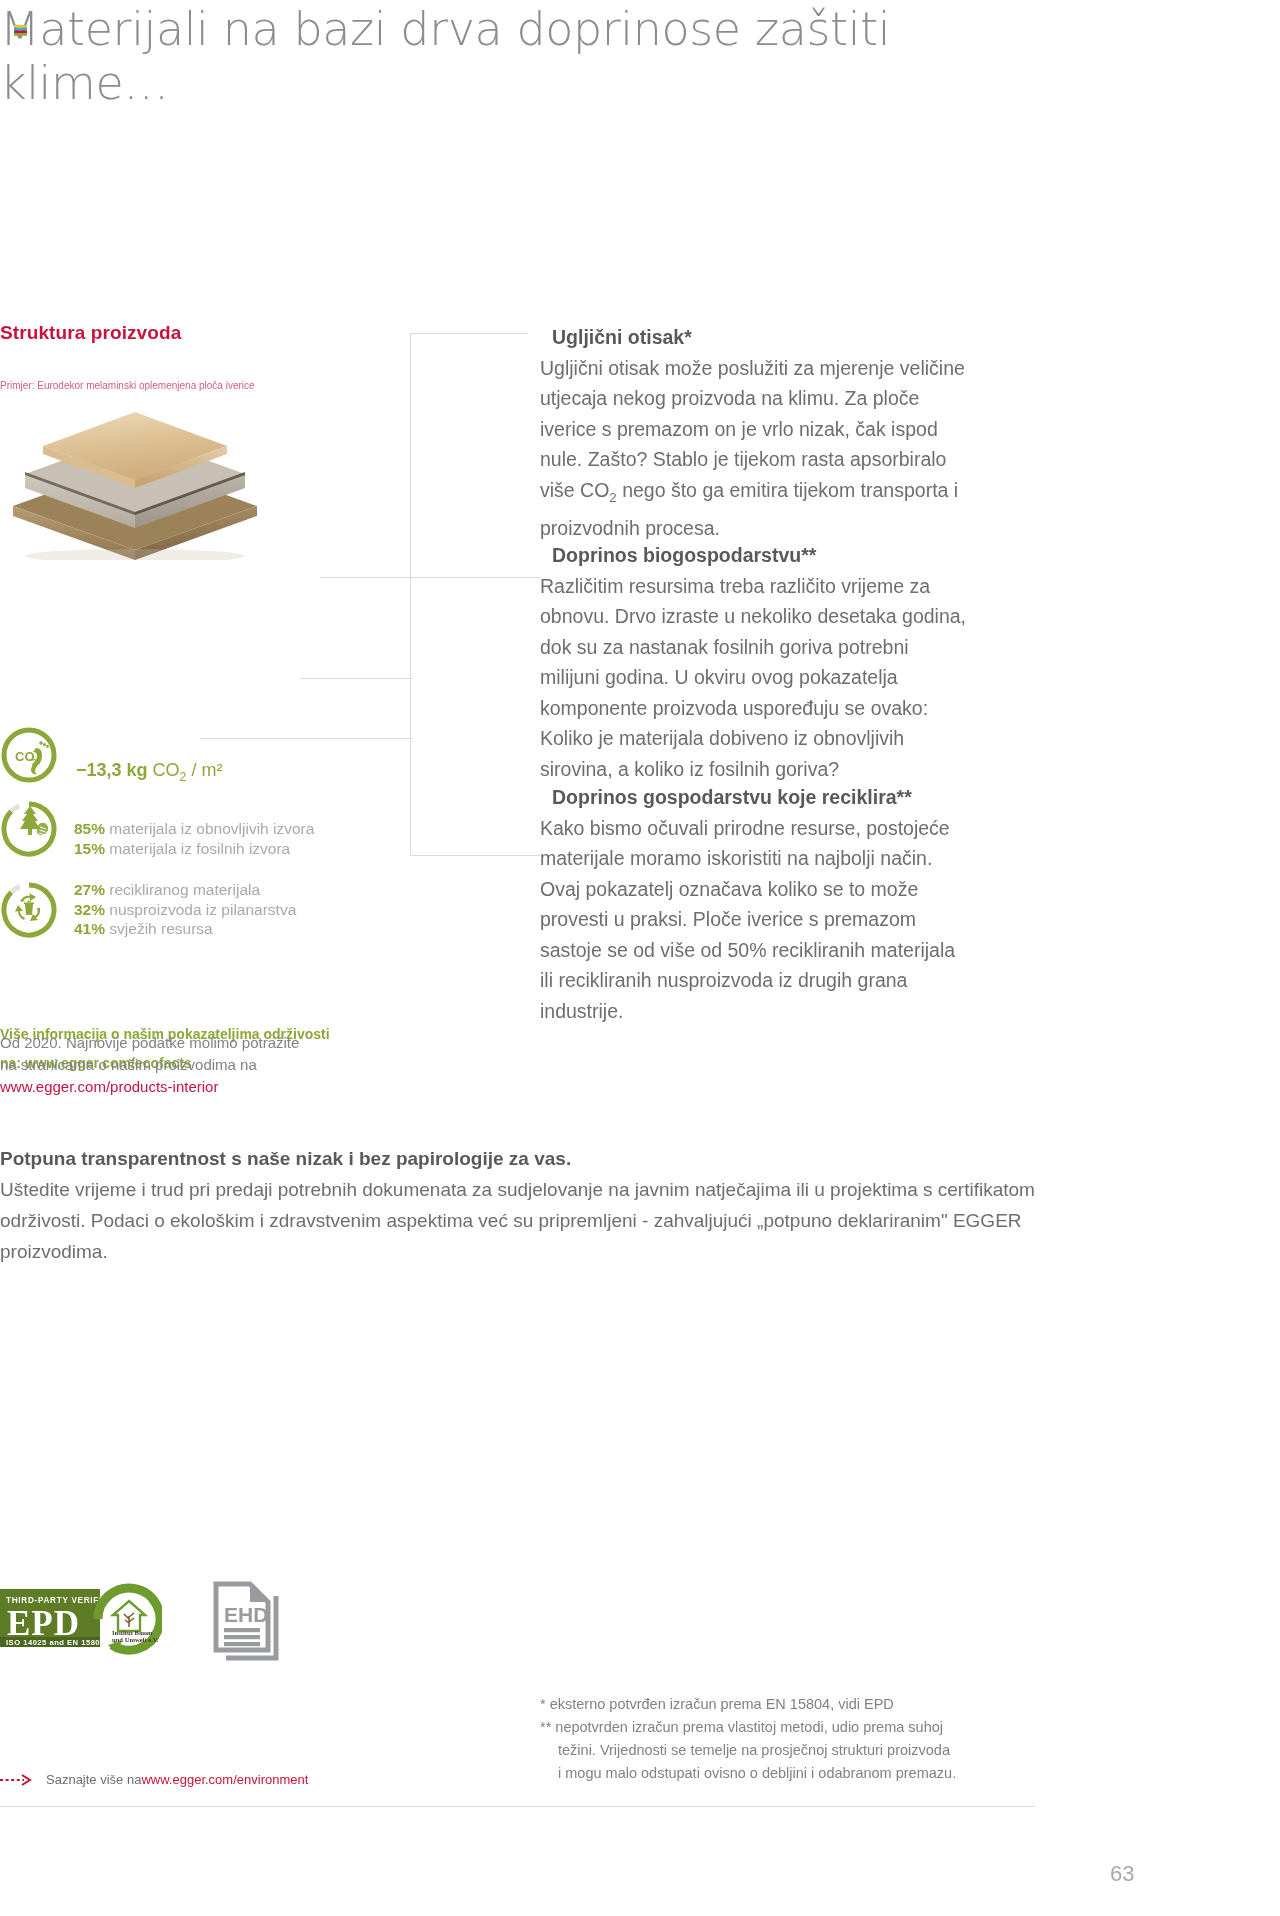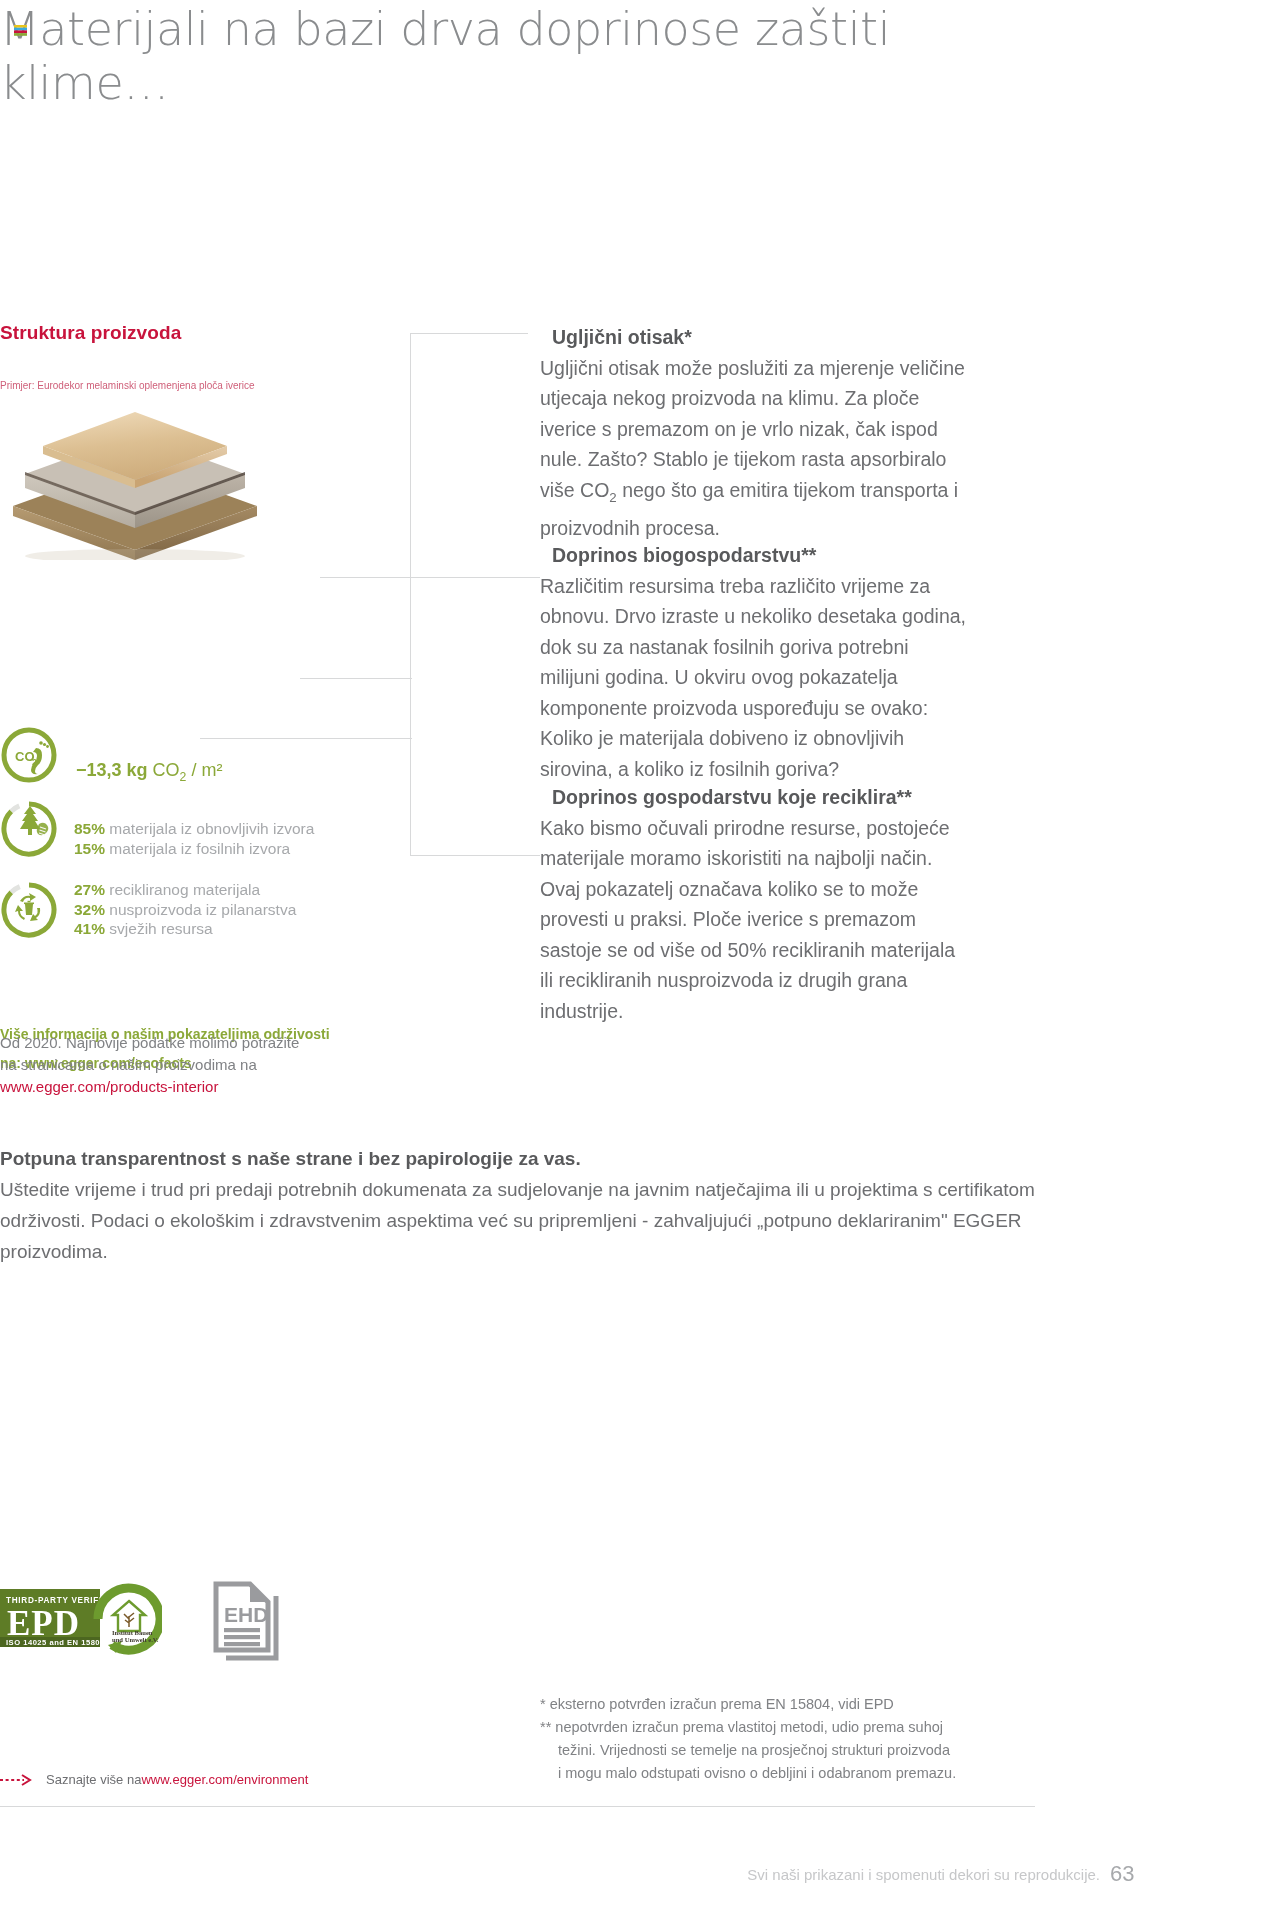--- a/index.html
+++ b/index.html
@@ -402,21 +402,21 @@
     <p style="margin:0;">Kako bismo očuvali prirodne resurse, postojeće materijale moramo iskoristiti na najbolji način. Ovaj pokazatelj označava koliko se to može provesti u praksi. Ploče iverice s premazom sastoje se od više od 50% recikliranih materijala ili recikliranih nusproizvoda iz drugih grana industrije.</p>
   </div>
 
   <div class="od2020" style="top:1032px;">
     <div>Od 2020. Najnovije podatke molimo potražite</div>
     <div>na stranicama o našim proizvodima na</div>
     <div class="link">www.egger.com/products-interior</div>
   </div>
 
   <div class="bottom-block">
-    <div class="bb-title">Potpuna transparentnost s naše strane i bez papirologije za vas.</div>
+    <div class="bb-title">Potpuna transparentnost s naše nizak i bez papirologije za vas.</div>
     <div>Uštedite vrijeme i trud pri predaji potrebnih dokumenata za sudjelovanje na javnim natječajima ili u projektima s certifikatom održivosti. Podaci o ekološkim i zdravstvenim aspektima već su pripremljeni - zahvaljujući „potpuno deklariranim" EGGER proizvodima.</div>
   </div>
 
   <div class="logo-epd">
     <svg width="162" height="72" viewBox="0 0 162 72">
       <rect x="0" y="6" width="100" height="58" fill="#5e7c26"></rect>
       <text x="6" y="20" font-family="Liberation Sans, sans-serif" font-size="8.2" font-weight="bold" fill="#ffffff" letter-spacing="0.7">THIRD-PARTY VERIFIED</text>
       <text x="7" y="52" font-family="Liberation Serif, serif" font-size="35" font-weight="bold" fill="#ffffff" letter-spacing="1">EPD</text>
       <rect x="0" y="54" width="100" height="10" fill="#4c6620"></rect>
       <text x="6" y="62" font-family="Liberation Sans, sans-serif" font-size="7.6" font-weight="bold" fill="#ffffff" letter-spacing="0.5">ISO 14025 and EN 15804</text>
@@ -458,16 +458,15 @@
         <path d="M0 7 L24 7" stroke="#c8133c" stroke-width="2" stroke-dasharray="3 2.6"></path>
         <path d="M22 2 L30 7 L22 12" fill="none" stroke="#c8133c" stroke-width="2"></path>
       </svg>
     </span>
     <span>Saznajte više na </span>
     <span class="link">www.egger.com/environment</span>
   </div>
 
   <div class="rule-bottom"></div>
 
-  <div class="pg-footer">Svi naši prikazani i spomenuti dekori su reprodukcije.</div>
   <div class="pg-num">63</div>
 
 </div>
 
 </body></html>

